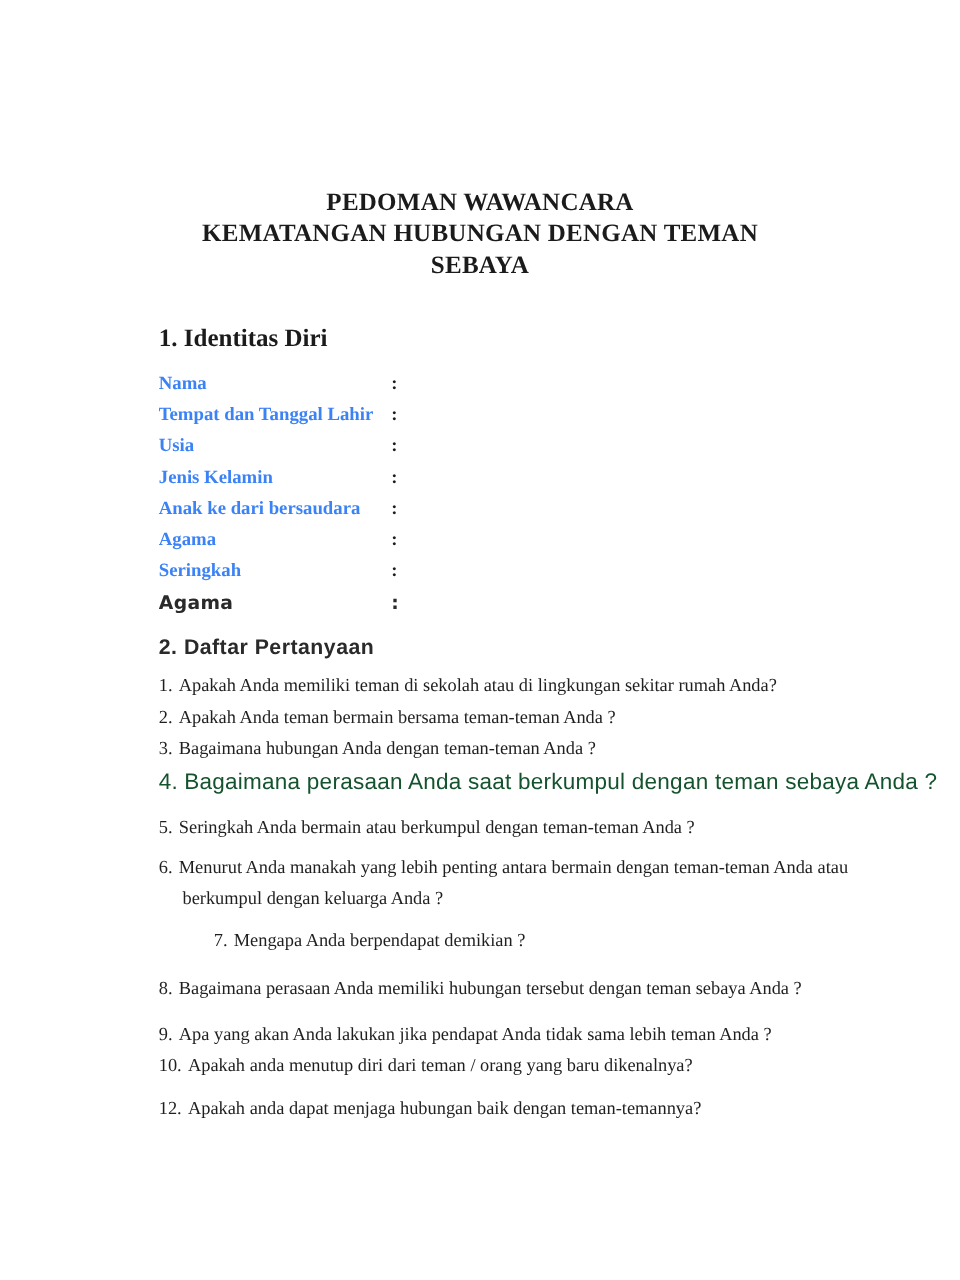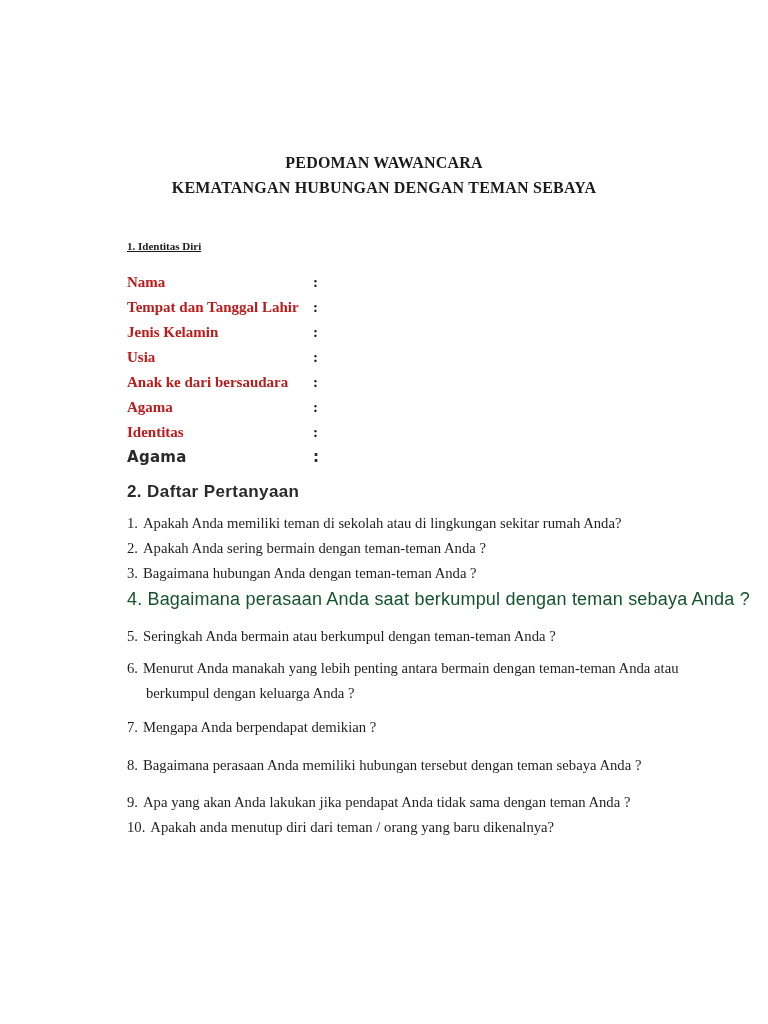--- a/index.html
+++ b/index.html
@@ -13,44 +13,43 @@
   .page {
     width: 768px;
     height: 1024px;
     padding: 150px 80px 0 127px;
   }
   
   .doc-title {
     width: 514px;            
     text-align: center;
     font-weight: bold;
-    font-size: 16px;
+    font-size: 20px;
     line-height: 25px;
     letter-spacing: 0.2px;
     color: #1b1b1b;
   }
   
   .identity-heading {
     margin-top: 34px;
-    font-size: 11px;
+    font-size: 20px;
     font-weight: bold;
     line-height: 25px;
     color: #1b1b1b;
-    text-decoration: underline;
   }
   .identity-fields { margin-top: 11px; }
   .identity-row {
     line-height: 25px;
     font-size: 15px;
   }
   .identity-label {
     display: inline-block;
     width: 186px;
     font-weight: bold;
-    color: #b91c1c;
+    color: #3b82f6;
   }
   .identity-colon {
     font-weight: bold;
     color: #1b1b1b;
   }
   .identity-row.v-sans .identity-label,
   .identity-row.v-sans .identity-colon {
     font-family: "DejaVu Sans", sans-serif;
     font-size: 15px;
     font-weight: 600;
@@ -83,21 +82,21 @@
   .q-item.v-sans {
     font-family: Liberation Sans, sans-serif;
     font-size: 18px;
     line-height: 26px;
     color: #14532d;
     white-space: nowrap;
     letter-spacing: 0.2px;
   }
   .q-list li:nth-child(5)  { margin-top: 12px; }
   .q-list li:nth-child(6)  { margin-top: 7px;  }
-  .q-list li:nth-child(7)  { margin-top: 9px;  }
+  .q-list li:nth-child(7)  { margin-top: 9px; margin-left: 44px;  }
   .q-list li:nth-child(8)  { margin-top: 13px; }
   .q-list li:nth-child(9)  { margin-top: 12px; }
   .q-list li:nth-child(11) { margin-top: 9px;  }
   .q-list li:nth-child(12) { margin-top: 10px; }
 </style>
 </head>
 <body style="background: rgb(255, 255, 255); color: rgb(31, 31, 31);">
 
 <div class="page">
 
@@ -109,49 +108,50 @@
   <section>
     <h2 class="identity-heading">1. Identitas Diri</h2>
     <div class="identity-fields">
         <div class="identity-row v-serif">
         <span class="identity-label">Nama</span><span class="identity-colon">:</span><span class="identity-value"></span>
       </div>
         <div class="identity-row v-serif">
         <span class="identity-label">Tempat dan Tanggal Lahir</span><span class="identity-colon">:</span><span class="identity-value"></span>
       </div>
         <div class="identity-row v-serif">
-        <span class="identity-label">Jenis Kelamin</span><span class="identity-colon">:</span><span class="identity-value"></span>
+        <span class="identity-label">Usia</span><span class="identity-colon">:</span><span class="identity-value"></span>
       </div>
         <div class="identity-row v-serif">
-        <span class="identity-label">Usia</span><span class="identity-colon">:</span><span class="identity-value"></span>
+        <span class="identity-label">Jenis Kelamin</span><span class="identity-colon">:</span><span class="identity-value"></span>
       </div>
         <div class="identity-row v-serif">
         <span class="identity-label">Anak ke dari bersaudara</span><span class="identity-colon">:</span><span class="identity-value"></span>
       </div>
         <div class="identity-row v-serif">
         <span class="identity-label">Agama</span><span class="identity-colon">:</span><span class="identity-value"></span>
       </div>
         <div class="identity-row v-serif">
-        <span class="identity-label">Identitas</span><span class="identity-colon">:</span><span class="identity-value"></span>
+        <span class="identity-label">Seringkah</span><span class="identity-colon">:</span><span class="identity-value"></span>
       </div>
         <div class="identity-row v-sans">
         <span class="identity-label">Agama</span><span class="identity-colon">:</span><span class="identity-value"></span>
       </div>
       </div>
   </section>
 
   <section>
     <h2 class="questions-heading">2. Daftar Pertanyaan</h2>
     <ol class="q-list">
         <li class="q-item v-serif"><span class="q-num">1.</span><span class="q-text">Apakah Anda memiliki teman di sekolah atau di lingkungan sekitar rumah Anda?</span></li>
-        <li class="q-item v-serif"><span class="q-num">2.</span><span class="q-text">Apakah Anda sering bermain dengan teman-teman Anda ?</span></li>
+        <li class="q-item v-serif"><span class="q-num">2.</span><span class="q-text">Apakah Anda teman bermain bersama teman-teman Anda ?</span></li>
         <li class="q-item v-serif"><span class="q-num">3.</span><span class="q-text">Bagaimana hubungan Anda dengan teman-teman Anda ?</span></li>
         <li class="q-item v-sans"><span class="q-num">4.</span><span class="q-text">Bagaimana perasaan Anda saat berkumpul dengan teman sebaya Anda ?</span></li>
         <li class="q-item v-serif"><span class="q-num">5.</span><span class="q-text">Seringkah Anda bermain atau berkumpul dengan teman-teman Anda ?</span></li>
         <li class="q-item v-serif"><span class="q-num">6.</span><span class="q-text">Menurut Anda manakah yang lebih penting antara bermain dengan teman-teman Anda atau berkumpul dengan keluarga Anda ?</span></li>
         <li class="q-item v-serif"><span class="q-num">7.</span><span class="q-text">Mengapa Anda berpendapat demikian ?</span></li>
         <li class="q-item v-serif"><span class="q-num">8.</span><span class="q-text">Bagaimana perasaan Anda memiliki hubungan tersebut dengan teman sebaya Anda ?</span></li>
-        <li class="q-item v-serif"><span class="q-num">9.</span><span class="q-text">Apa yang akan Anda lakukan jika pendapat Anda tidak sama dengan teman Anda ?</span></li>
+        <li class="q-item v-serif"><span class="q-num">9.</span><span class="q-text">Apa yang akan Anda lakukan jika pendapat Anda tidak sama lebih teman Anda ?</span></li>
         <li class="q-item v-serif"><span class="q-num">10.</span><span class="q-text">Apakah anda menutup diri dari teman / orang yang baru dikenalnya?</span></li>
+        <li class="q-item v-serif"><span class="q-num">12.</span><span class="q-text">Apakah anda dapat menjaga hubungan baik dengan teman-temannya?</span></li>
       </ol>
   </section>
 
 </div>
 
 </body></html>

